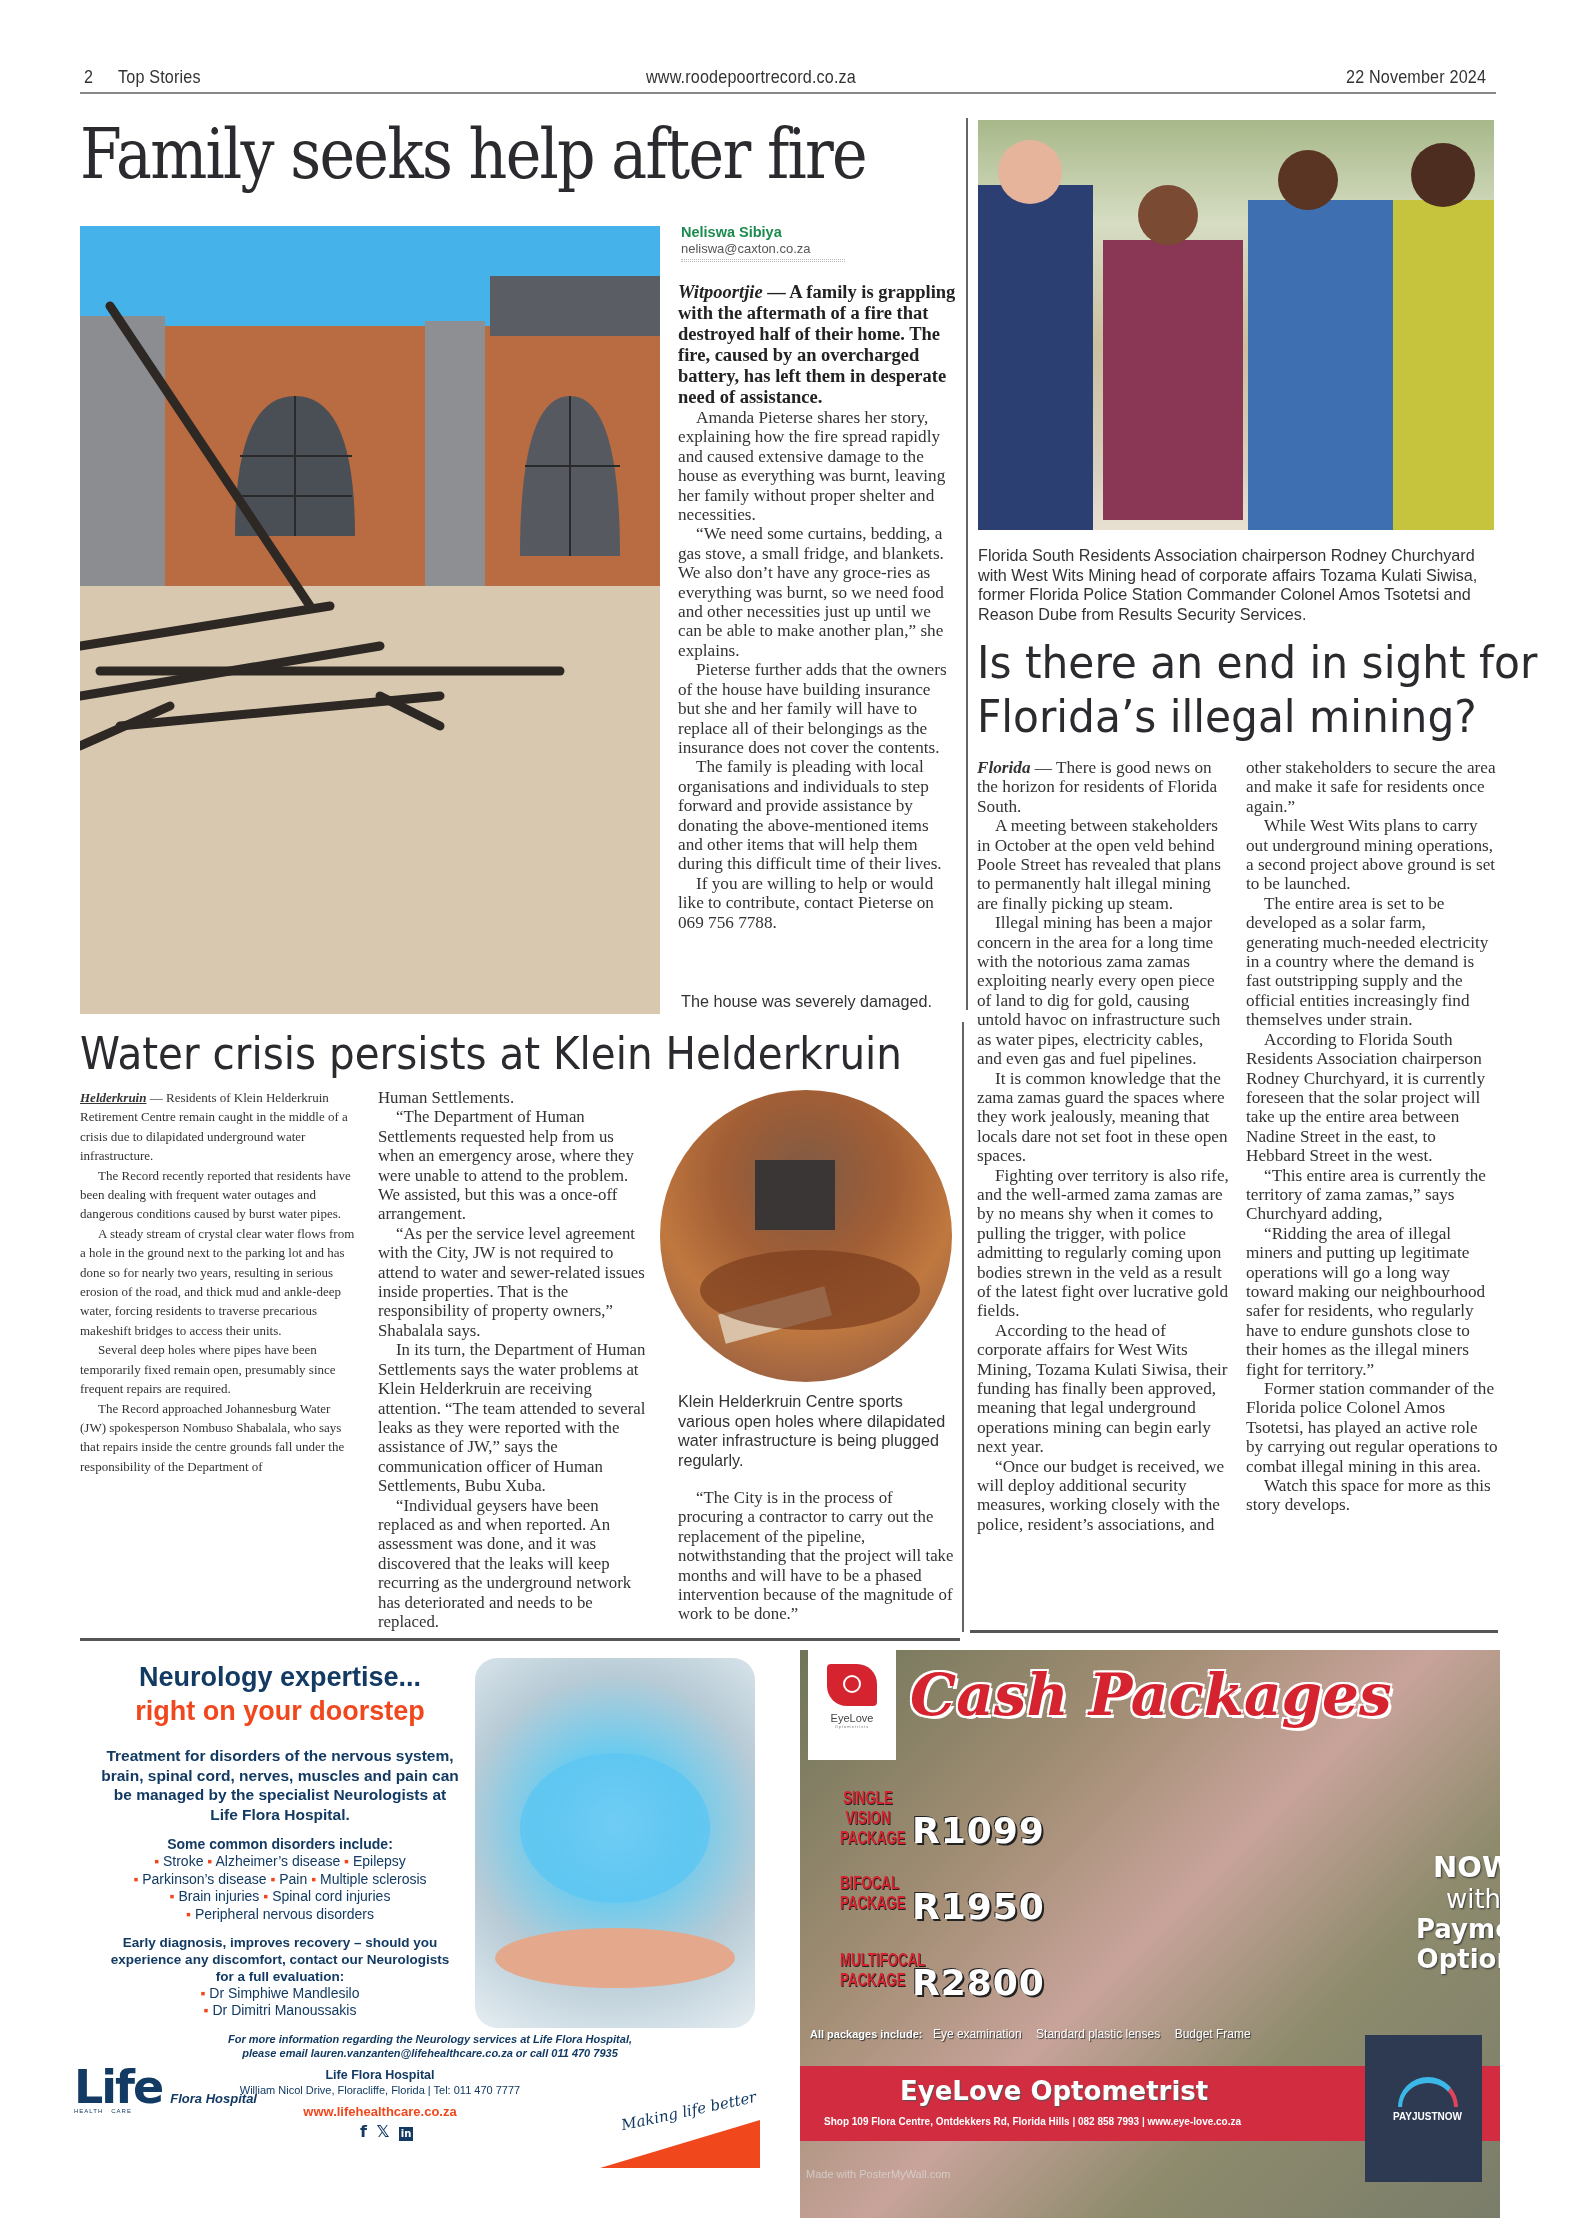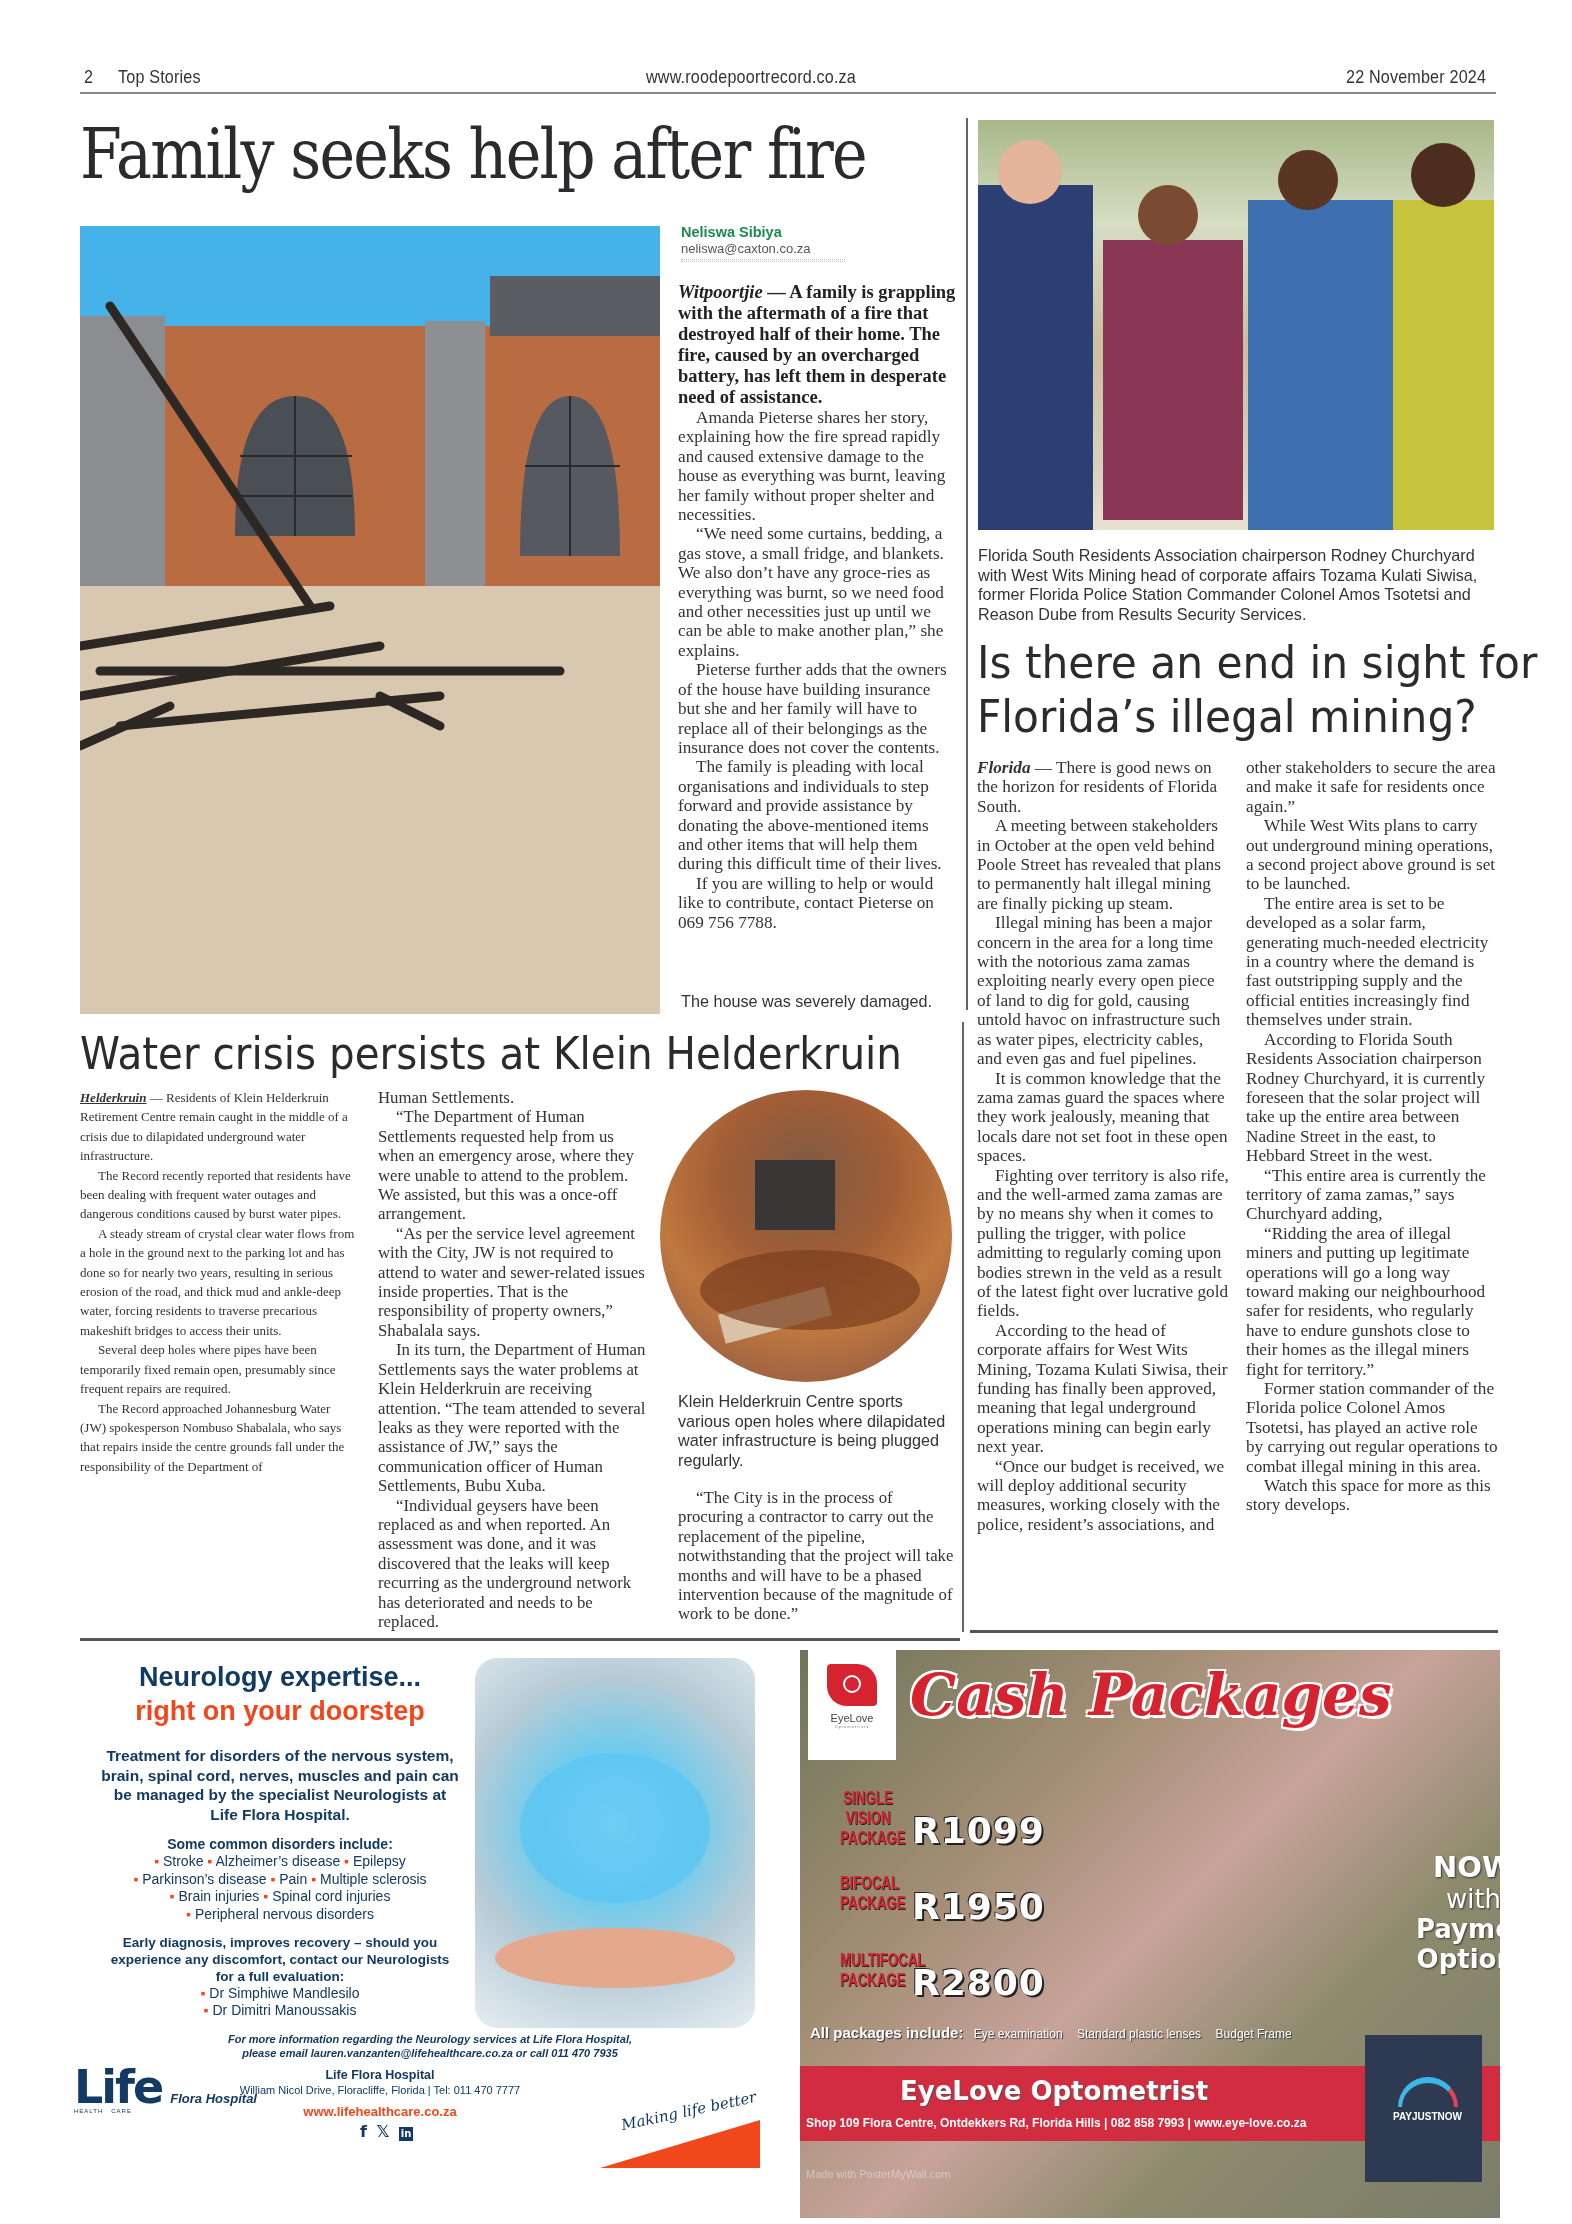--- a/index.html
+++ b/index.html
@@ -238,28 +238,28 @@
   <div class="abs price" style="left:112px; top:312px;">R2800</div>
 
   <div class="abs" style="left:585px; top:200px; width:115px; text-align:center; font-family:'DejaVu Sans',sans-serif; color:#fff; text-shadow:1px 1px 2px #333;margin-left:31px;">
     <div style="font-weight:bold; font-size:29px;">NOW</div>
     <div style="font-size:26px;">with</div>
     <div style="font-weight:bold; font-size:26px;">Payment</div>
     <div style="font-weight:bold; font-size:26px;">Options</div>
   </div>
 
   <div class="abs" style="left:10px; top:374px; font-family:'Liberation Sans',sans-serif; color:#fff; text-shadow:1px 1px 1px #333; white-space:nowrap;">
-    <span style="font-weight:bold; font-size:15px;">All packages include:</span>
+    <span style="font-weight:bold; font-size:11px;">All packages include:</span>
     <span style="font-size:12px; margin-left:6px;">Eye examination</span>
     <span style="font-size:12px; margin-left:10px;">Standard plastic lenses</span>
     <span style="font-size:12px; margin-left:10px;">Budget Frame</span>
   </div>
 
   <div class="abs redbar" style="left:0; top:416px; width:700px; height:75px;"></div>
   <div class="abs" style="left:100px; top:426px; font-family:'DejaVu Sans',sans-serif; font-weight:bold; color:#fff; font-size:26px; text-shadow:1px 1px 1px #555;">EyeLove Optometrist</div>
-  <div class="abs" style="left:6px; top:466px; font-family:'Liberation Sans',sans-serif; font-weight:bold; color:#fff; font-size:12px; white-space:nowrap;">Shop 109 Flora Centre, Ontdekkers Rd, Florida Hills |  082 858 7993  | www.eye-love.co.za</div>
+  <div class="abs" style="left:24px; top:466px; font-family:'Liberation Sans',sans-serif; font-weight:bold; color:#fff; font-size:10px; white-space:nowrap;">Shop 109 Flora Centre, Ontdekkers Rd, Florida Hills |  082 858 7993  | www.eye-love.co.za</div>
 
   <div class="abs pjn" style="left:565px; top:385px; width:117px; height:147px;padding-left:8px;">
     <div style="margin:42px auto 0; width:60px; height:30px; border-top:6px solid #3cb8e8; border-left:4px solid #3cb8e8; border-radius:40px 40px 0 0; border-right:4px solid #e0445a;"></div>
     <div style="text-align:center; color:#fff; font-family:'Liberation Sans',sans-serif; font-size:10px; font-weight:bold; margin-top:4px;">PAYJUSTNOW</div>
   </div>
   <div class="abs" style="left:6px; top:518px; font-family:'Liberation Sans',sans-serif; color:#ddd; font-size:11px; opacity:0.7;">Made with PosterMyWall.com</div>
 </div>
 
 </body></html>

